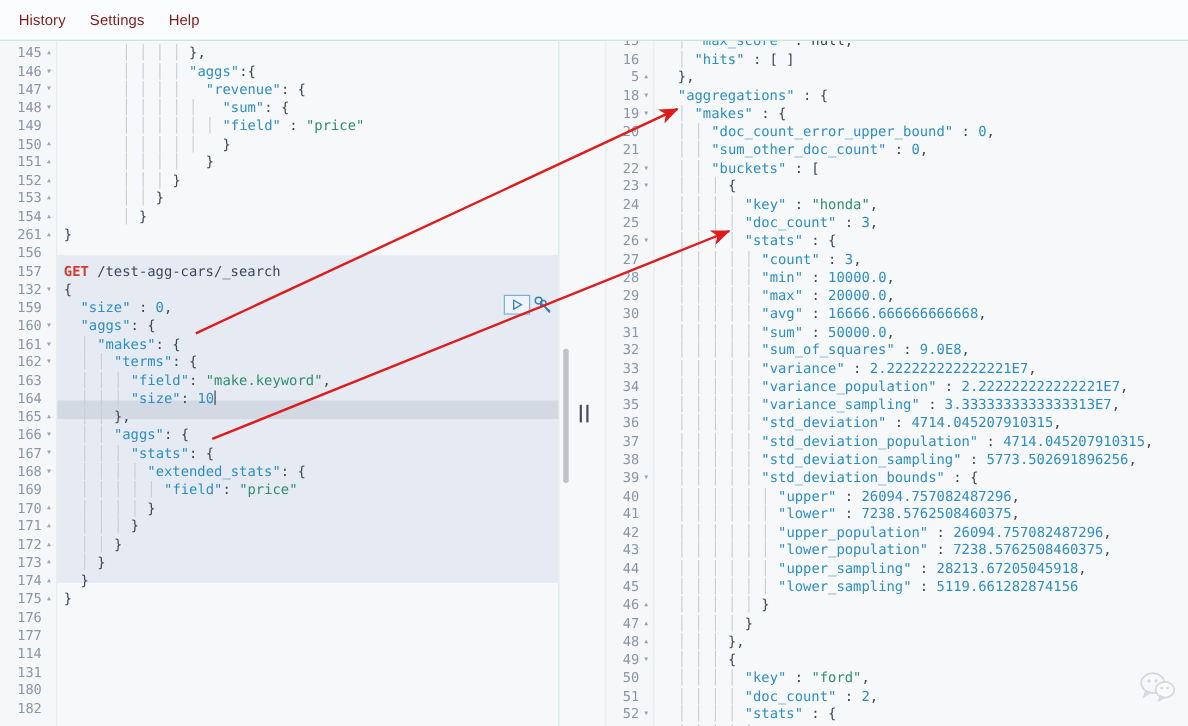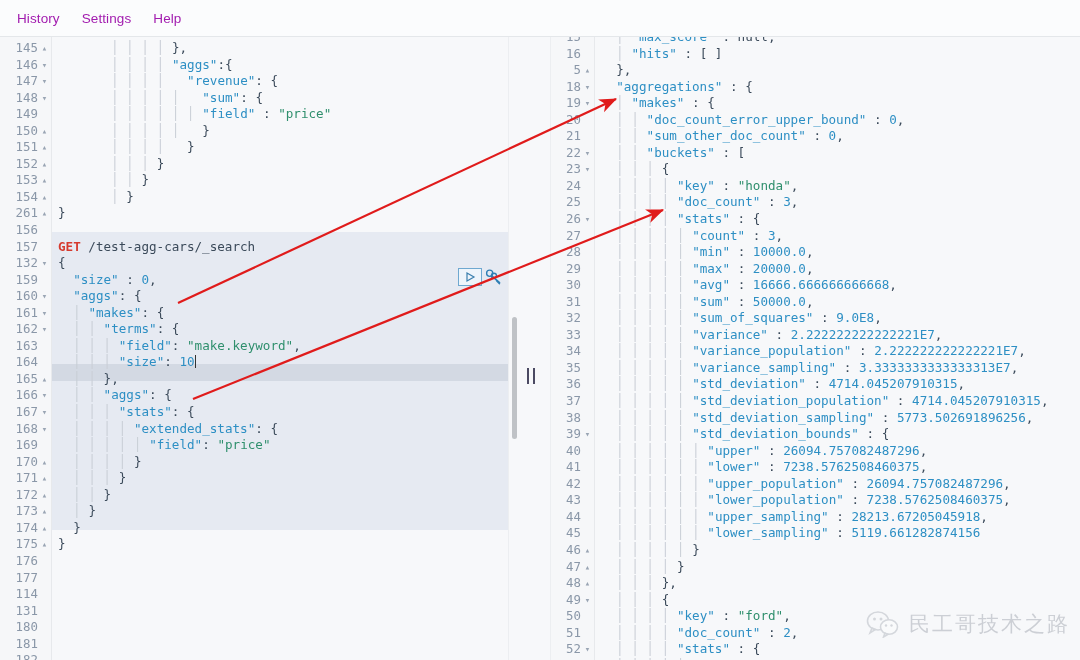--- a/index.html
+++ b/index.html
@@ -21,21 +21,21 @@
   .menubar {
     position: absolute; top: 0; left: 0;
     width: 1080px; height: 37px;
     background: #fbfcfd;
     border-bottom: 1px solid #e4e7ea;
     display: flex; align-items: center;
     padding-left: 6px;
   }
   .menu-item {
     font-size: 13.5px;
-    color: #a21caf;
+    color: #7f1d1d;
     padding: 3px 11px;
     cursor: default;
     letter-spacing: .1px;
   }
 
   
   .panes {
     position: absolute;
     top: 37px; left: 0;
     width: 1080px; height: 623px;
@@ -229,21 +229,20 @@
           <div class="ln"><span class="num">171</span><span class="fold">▴</span><span class="code"><span class="p"> </span><span class="p"> </span><span class="bar">│</span><span class="p"> </span><span class="bar">│</span><span class="p"> </span><span class="bar">│</span><span class="p"> </span><span class="p">}</span></span></div>
           <div class="ln"><span class="num">172</span><span class="fold">▴</span><span class="code"><span class="p"> </span><span class="p"> </span><span class="bar">│</span><span class="p"> </span><span class="bar">│</span><span class="p"> </span><span class="p">}</span></span></div>
           <div class="ln"><span class="num">173</span><span class="fold">▴</span><span class="code"><span class="p"> </span><span class="p"> </span><span class="bar">│</span><span class="p"> </span><span class="p">}</span></span></div>
           <div class="ln"><span class="num">174</span><span class="fold">▴</span><span class="code"><span class="p"> </span><span class="p"> </span><span class="p">}</span></span></div>
           <div class="ln"><span class="num">175</span><span class="fold">▴</span><span class="code"><span class="p">}</span></span></div>
           <div class="ln"><span class="num">176</span><span class="fold"></span><span class="code"></span></div>
           <div class="ln"><span class="num">177</span><span class="fold"></span><span class="code"></span></div>
           <div class="ln"><span class="num">114</span><span class="fold"></span><span class="code"></span></div>
           <div class="ln"><span class="num">131</span><span class="fold"></span><span class="code"></span></div>
           <div class="ln"><span class="num">180</span><span class="fold"></span><span class="code"></span></div>
-          <div class="ln"><span class="num">181</span><span class="fold"></span><span class="code"></span></div>
           <div class="ln"><span class="num">182</span><span class="fold"></span><span class="code"></span></div>
         </div>
 
       <div class="run-wrap">
         <div class="run-btn">
           <svg width="12" height="12" viewBox="0 0 12 12">
             <polygon points="3,2 10,6 3,10" fill="none" stroke="#3a7fae" stroke-width="1.2"></polygon>
           </svg>
         </div>
         <svg class="wrench" viewBox="0 0 20 20">
@@ -323,16 +322,15 @@
     <svg width="34" height="28" viewBox="0 0 34 28">
       <ellipse cx="12" cy="11" rx="10.5" ry="9" fill="none" stroke="#d2d5da" stroke-width="1.6"></ellipse>
       <path d="M6 18 L4 23 L9.5 19.5 Z" fill="none" stroke="#d2d5da" stroke-width="1.6"></path>
       <circle cx="8.5" cy="9" r="1.5" fill="#d2d5da"></circle>
       <circle cx="15" cy="9" r="1.5" fill="#d2d5da"></circle>
       <ellipse cx="23" cy="17" rx="8.5" ry="7.2" fill="#fafbfc" stroke="#d2d5da" stroke-width="1.6"></ellipse>
       <path d="M19 23 L17.5 27 L22 24.3 Z" fill="#fafbfc" stroke="#d2d5da" stroke-width="1.6"></path>
       <circle cx="20" cy="15.5" r="1.2" fill="#d2d5da"></circle>
       <circle cx="25.5" cy="15.5" r="1.2" fill="#d2d5da"></circle>
     </svg>
-    <div class="wm-text">民工哥技术之路</div>
   </div>
 
 </div>
 
 </body></html>

